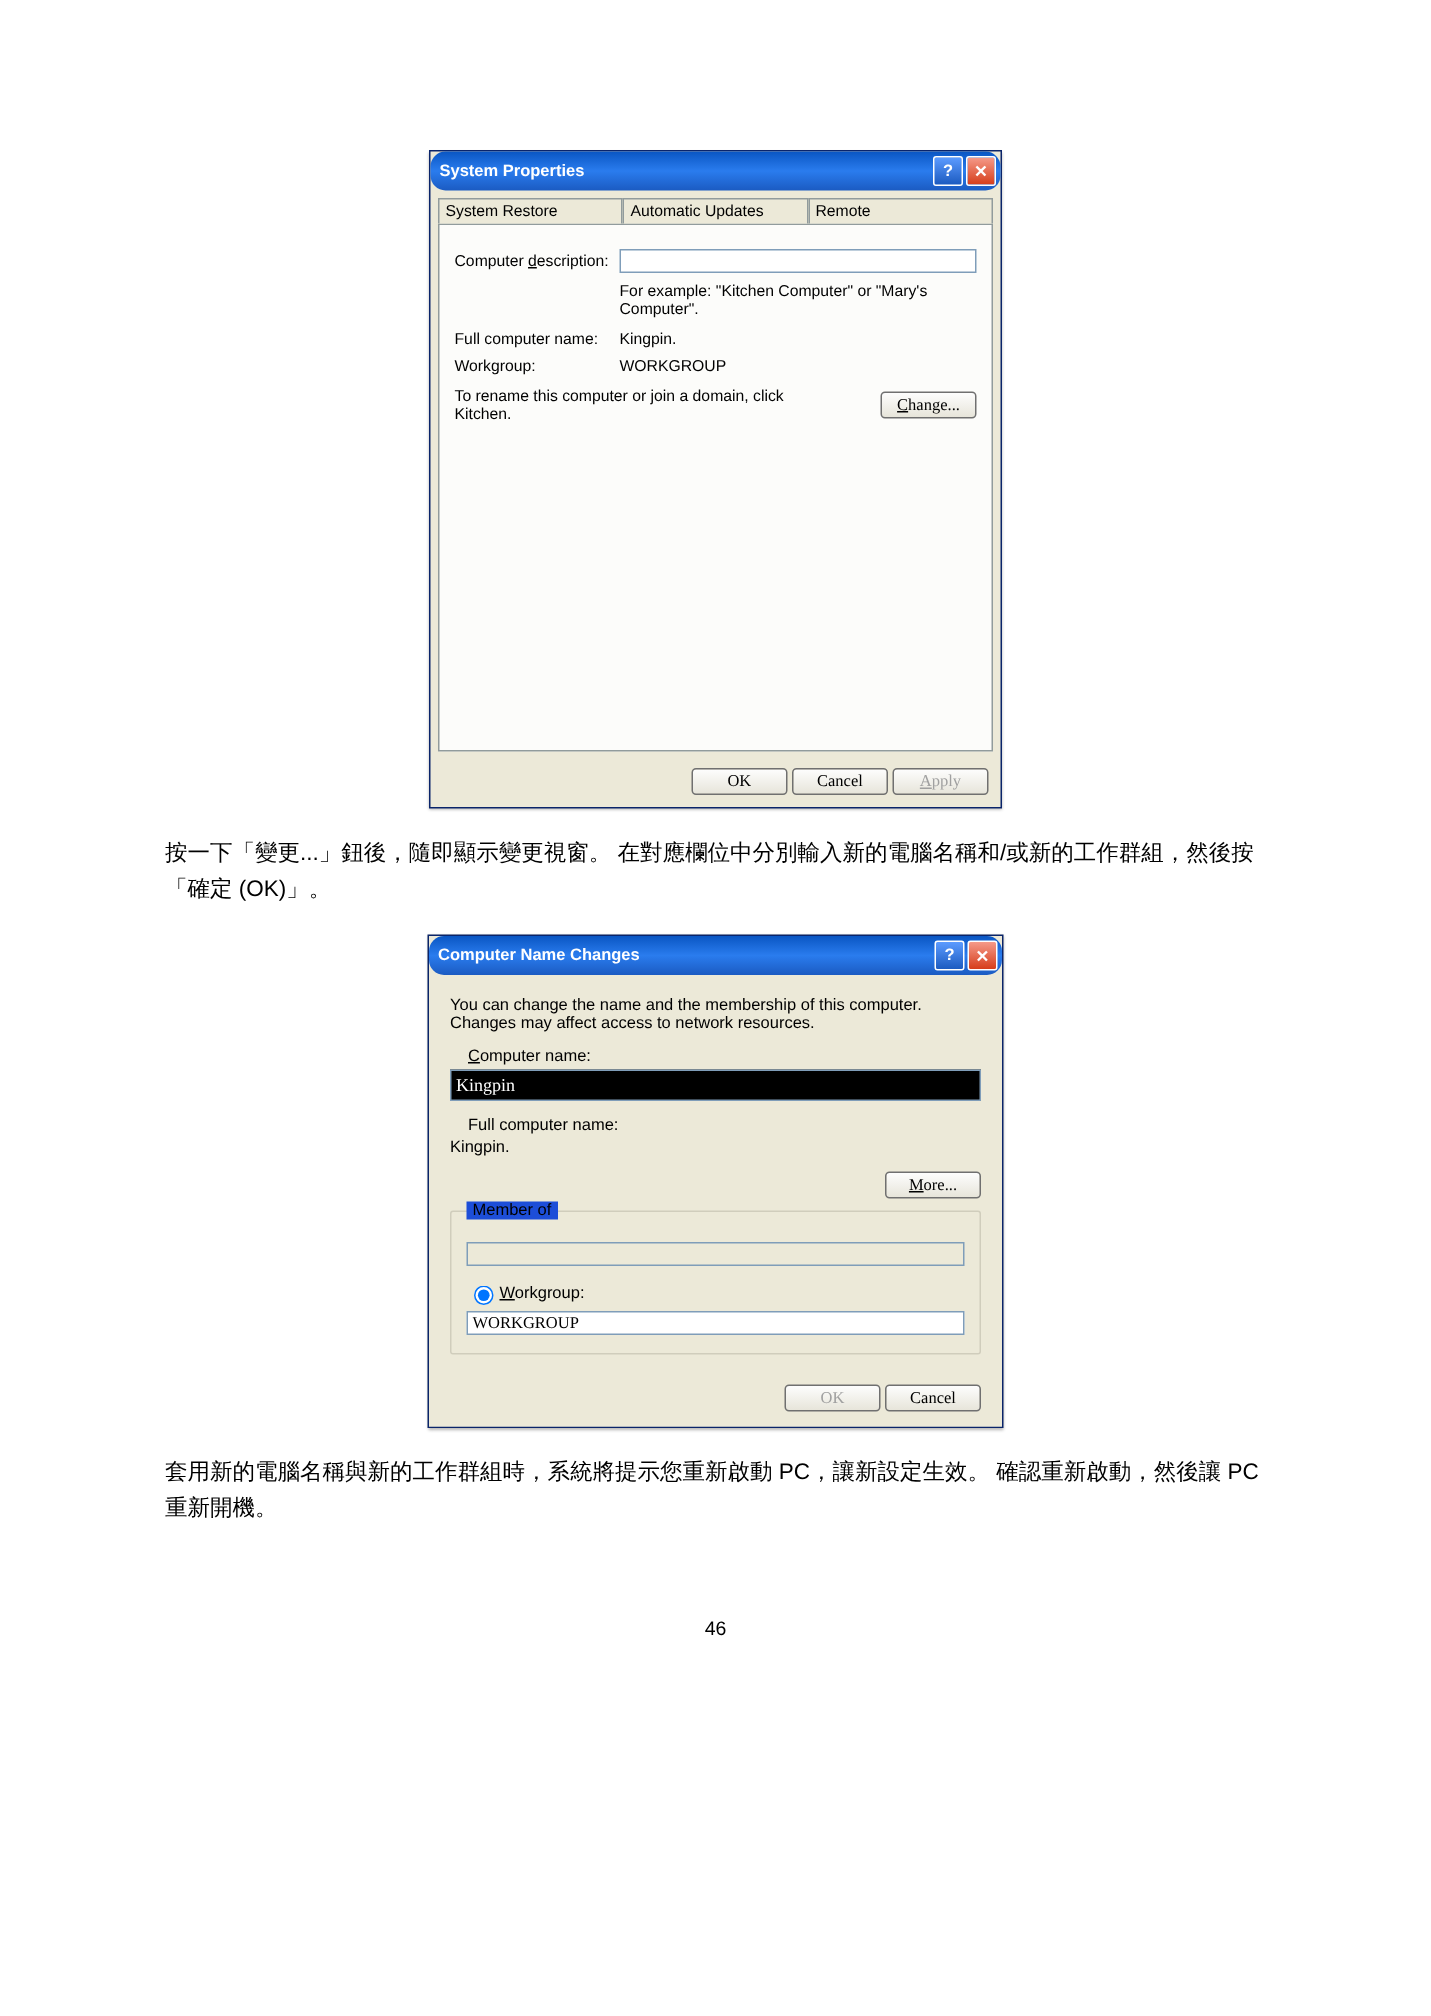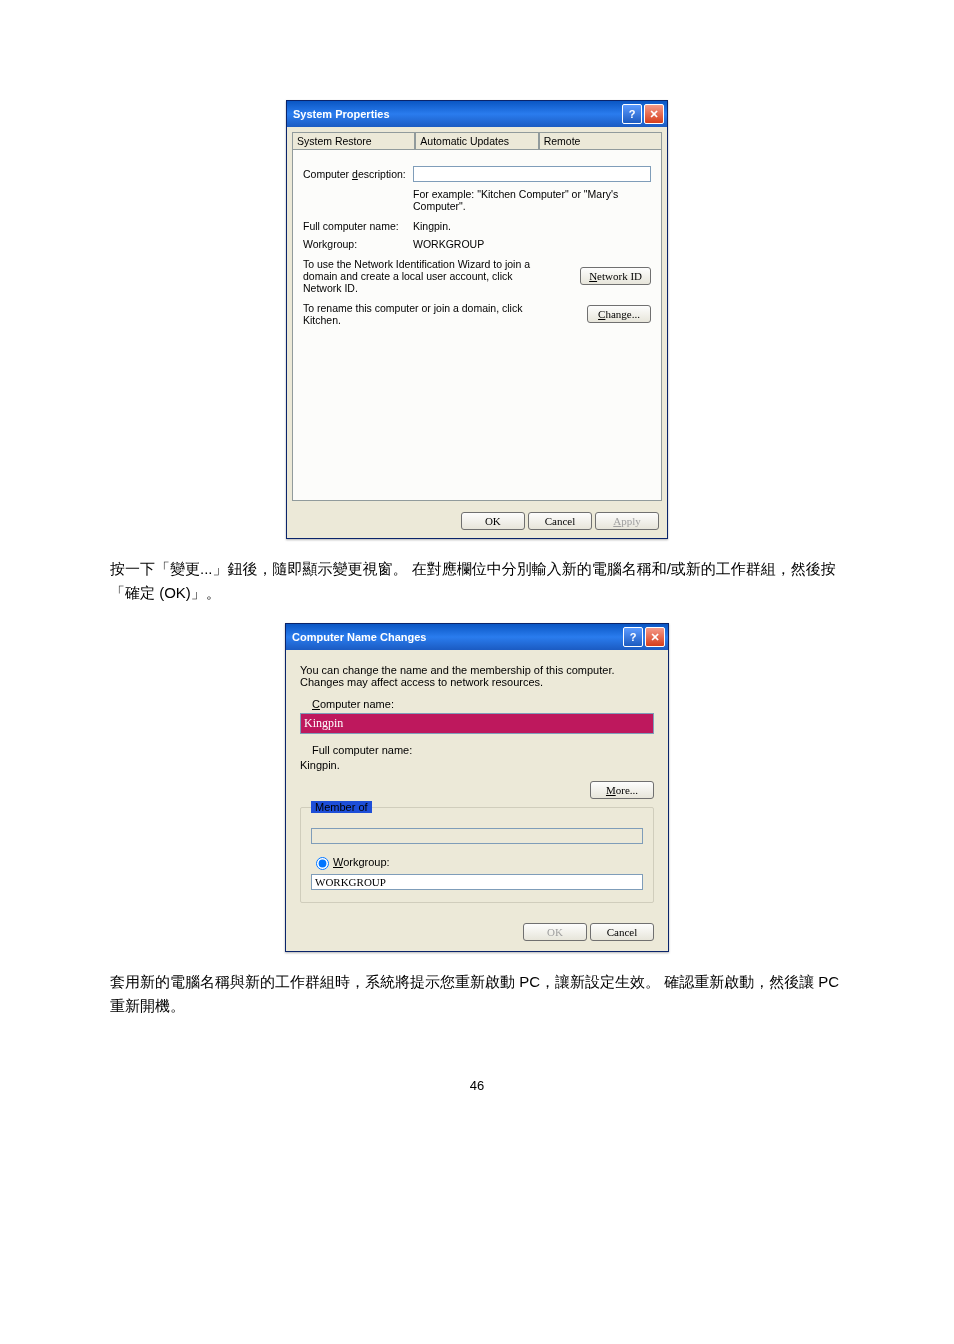--- a/index.html
+++ b/index.html
@@ -39,20 +39,21 @@
     text-align: left;
   }
   .titlebar {
     background: linear-gradient(to bottom, #0a56c3 0%, #2a7cee 50%, #1b5bc2 100%);
     color: #fff;
     font-weight: bold;
     padding: 3px 3px 3px 6px;
     display: flex;
     align-items: center;
     height: 20px;
+    border-radius: 10px;
   }
   .titlebar-text {
     flex: 1;
   }
   .titlebar-btn {
     width: 18px;
     height: 18px;
     margin-left: 2px;
     display: inline-flex;
     align-items: center;
@@ -187,21 +188,21 @@
     display: inline-block;
   }
   .radio-row { display: flex; align-items: center; margin: -8px 0 4px 0; font-size: 11px; }
   .radio-row input { margin-right: 4px; }
   .selected-input {
     width: 100%;
     border: 1px solid #7f9db9;
     font-family: Tahoma;
     font-size: 12px;
     padding: 2px 3px;
-    background: #be185d;
+    background: #000000;
     color: #fff;
     box-sizing: border-box;
   }
   .cnc .textfield.full { width: 100%; }
   .cnc .textfield.disabled { background: #ece9d8; }
   .label-sm { font-size: 11px; margin: 10px 0 3px 12px; }
   .underline { text-decoration: underline; }
 </style>
 </head>
 <body>
@@ -238,26 +239,20 @@
 
         <div class="formrow">
           <div class="label">Full computer name:</div>
           <div class="val">Kingpin.</div>
         </div>
         <div class="formrow">
           <div class="label">Workgroup:</div>
           <div class="val">WORKGROUP</div>
         </div>
 
-        <div class="action-section">
-          <span class="actiontext">To use the Network Identification Wizard to join a domain and create a local user account, click Network ID.</span>
-          <button class="btn">
-            <span class="underline">N</span><span>etwork ID</span>
-          </button>
-        </div>
 
         <div class="action-section">
           <span class="actiontext">To rename this computer or join a domain, click Kitchen.</span>
           <button class="btn">
             <span class="underline">C</span><span>hange...</span>
           </button>
         </div>
       </div>
 
       <div class="dlg-buttons">

